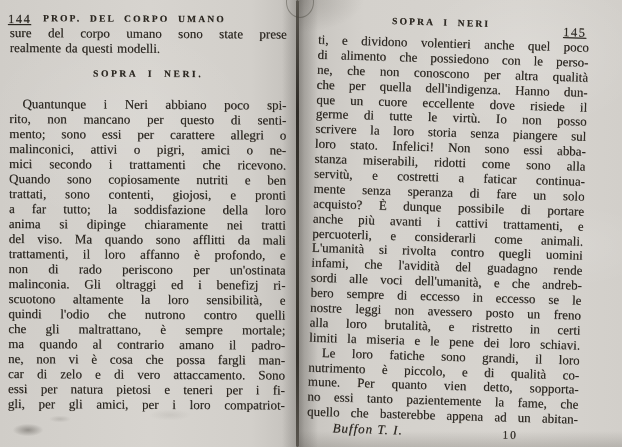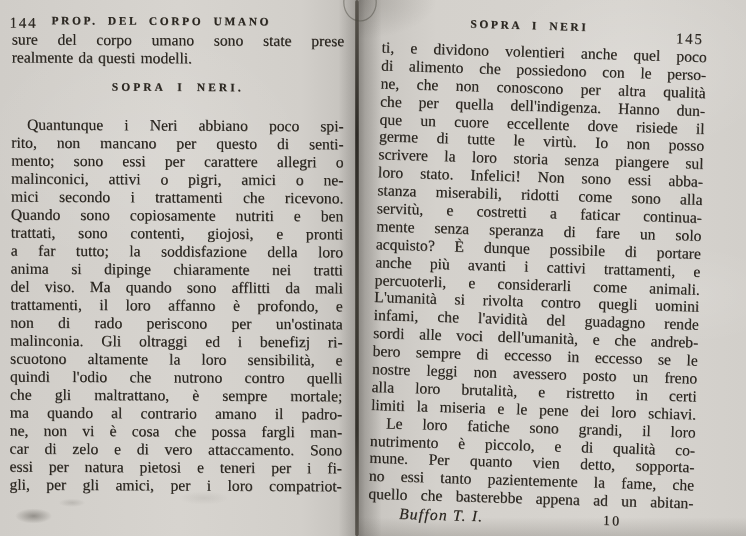--- a/index.html
+++ b/index.html
@@ -49,21 +49,21 @@
     text-align:justify;text-align-last:justify;
     overflow:hidden;white-space:nowrap;
     word-spacing:1px;
   }
   .lines .tline{white-space:normal;}
   .lines .tline.flush{text-align-last:left;}
   .lines .tline.indent{text-indent:13px;}
   .running-title{
     font-size:9.5px;letter-spacing:2.2px;word-spacing:4px;font-weight:bold;
   }
-  .pagenum{font-size:12.5px;letter-spacing:1.5px;}
+  .pagenum{font-size:12.5px;letter-spacing:1.5px;text-decoration:underline;}
   
   .lp-text{position:absolute;left:10px;top:0;width:277px;height:447px;transform:rotate(.3deg);transform-origin:0 0;}
   .lp-header{position:absolute;top:11px;left:0;width:100%;height:14px;}
   .lp-header .pagenum{position:absolute;left:-2px;top:1px;}
   .lp-header .running-title{display:block;text-align:center;padding-right:28px;padding-top:2px;}
   .lp-intro{position:absolute;top:25px;left:0;width:100%;}
   .lp-heading{position:absolute;top:68px;left:0;width:100%;text-align:center;
     font-size:9.5px;letter-spacing:2.6px;word-spacing:5px;font-weight:bold;}
   .lp-para{position:absolute;top:96px;left:0;width:100%;}
   

